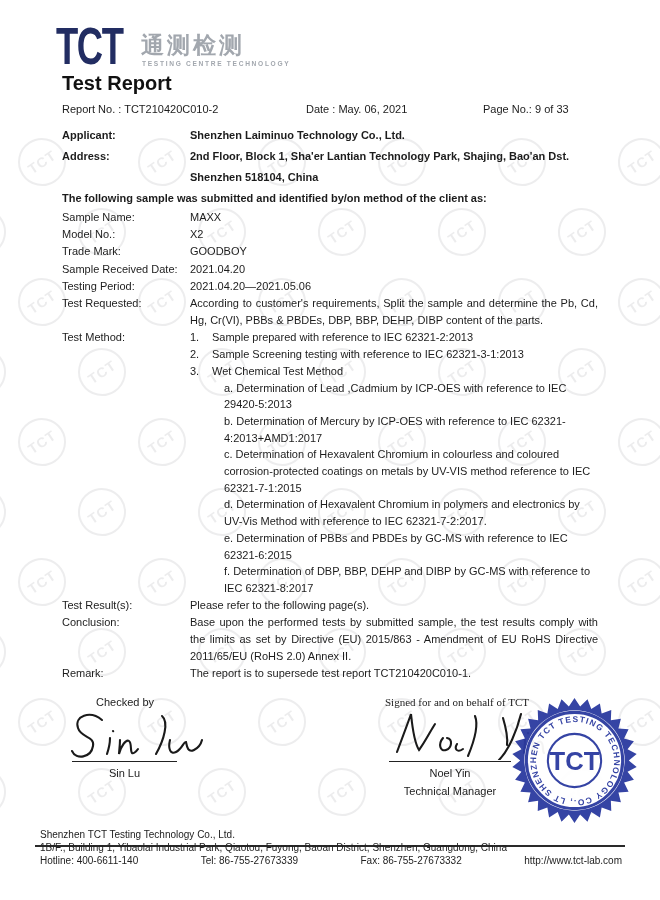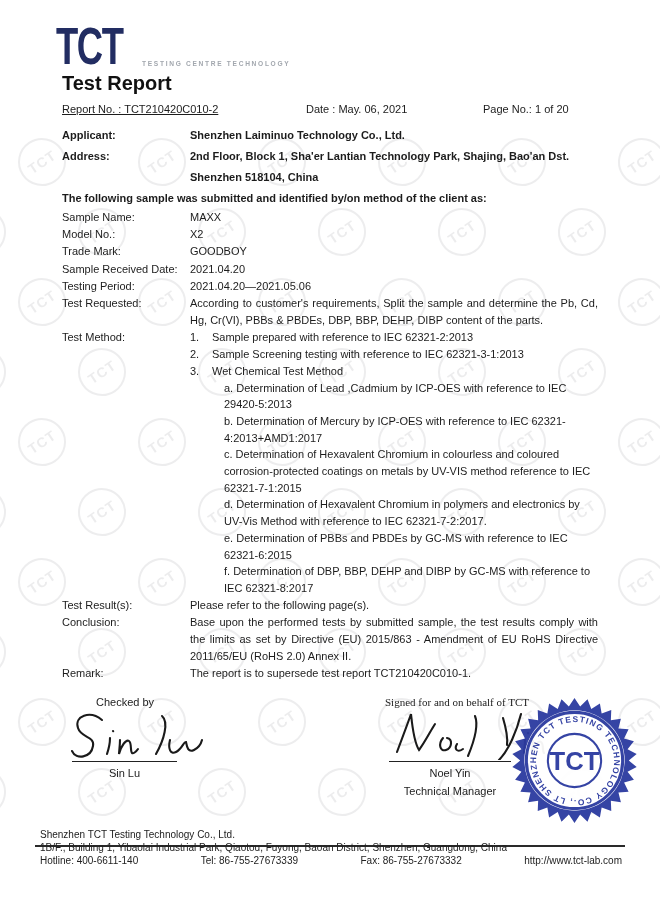--- a/index.html
+++ b/index.html
@@ -12,21 +12,21 @@
   .wm{position:absolute;width:44px;height:44px;border:2.5px solid rgba(125,125,135,.14);
       border-radius:50%;display:flex;align-items:center;justify-content:center;transform:rotate(-34deg);}
   .wm span{color:rgba(125,125,135,.15);font-weight:bold;font-size:14px;letter-spacing:1px;}
   .layer{position:absolute;inset:0;z-index:1;}
   
   .logo-tct{position:absolute;left:56px;top:24px;font-weight:bold;font-size:52px;line-height:44px;
       color:#222d62;transform:scaleX(.70);transform-origin:left top;letter-spacing:-2px;}
   .logo-cn{position:absolute;left:141px;top:30px;font-size:23px;color:#a2a7ae;letter-spacing:3px;font-weight:bold;}
   .logo-tag{position:absolute;left:142px;top:60px;font-size:6.6px;color:#a2a7ae;letter-spacing:1.7px;font-weight:bold;}
   .title{position:absolute;left:62px;top:72px;font-size:20px;font-weight:bold;color:#111;}
-  .meta{position:absolute;left:62px;right:52px;top:103px;font-size:11px;text-decoration:underline;}
+  .meta{position:absolute;left:62px;right:52px;top:103px;font-size:11px;}
   .meta .m-date{position:absolute;left:244px;top:0;}
   .meta .m-page{position:absolute;left:421px;top:0;}
   
   .content{position:absolute;left:62px;right:62px;top:125px;font-size:11px;}
   .row{display:grid;grid-template-columns:128px 1fr;}
   .b{font-weight:bold;}
   .r21 > div{line-height:21px;}
   .r17 > div{line-height:17.2px;}
   .intro{font-weight:bold;line-height:21px;}
   .value.just{text-align:justify;}
@@ -227,28 +227,29 @@
         <span>TCT</span>
       </div>
       <div class="wm" style="left: 558px; top: 768px;">
         <span>TCT</span>
       </div>
     </div>
 
   <div class="layer">
 
     <div class="logo-tct">TCT</div>
+    <div class="logo-cn">通测检测</div>
     <div class="logo-tag">TESTING CENTRE TECHNOLOGY</div>
 
     <div class="title">Test Report</div>
 
     <div class="meta">
       <span class="m-no">Report No. : TCT210420C010-2</span>
       <span class="m-date">Date : May. 06, 2021</span>
-      <span class="m-page">Page No.: 1 of 20</span>
+      <span class="m-page">Page No.: 9 of 33</span>
     </div>
 
     <div class="content">
 
       <div class="row r21">
         <div class="label b">Applicant:</div>
         <div class="value b">Shenzhen Laiminuo Technology Co., Ltd.</div>
       </div>
       <div class="row r21">
         <div class="label b">Address:</div>

